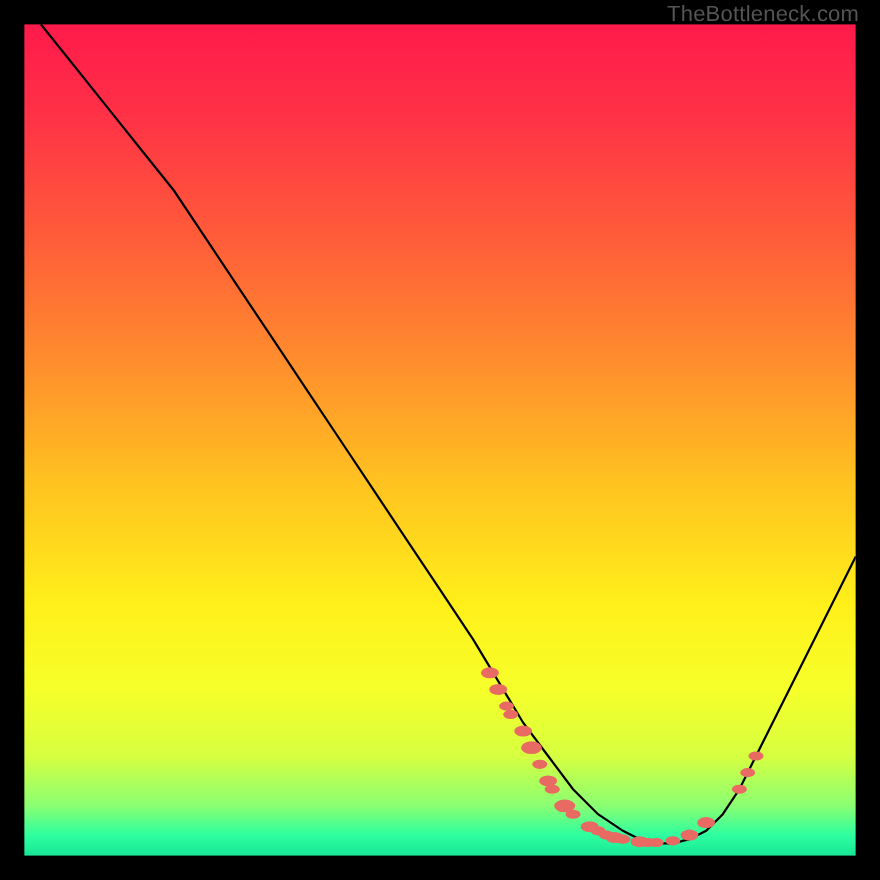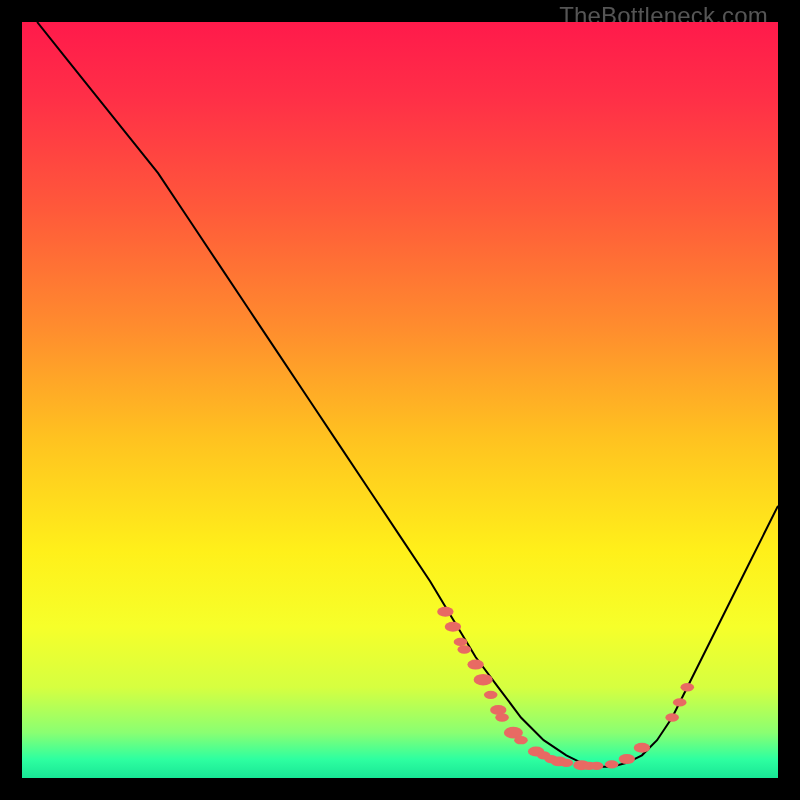--- a/index.html
+++ b/index.html
@@ -22,23 +22,23 @@
   .plot-area {
     position: absolute;
     left: 0;
     top: 0;
     width: 756px;
     height: 756px;
   }
   .attribution {
     position: absolute;
     top: 2px;
-    right: 32px;
+    right: 19px;
     color: #555555;
-    font-size: 24px;
+    font-size: 20px;
     font-weight: 500;
     letter-spacing: 0.2px;
   }
 </style>
 </head>
 <body>
 
 <div class="attribution">TheBottleneck.com</div>
 
 <div class="frame">

